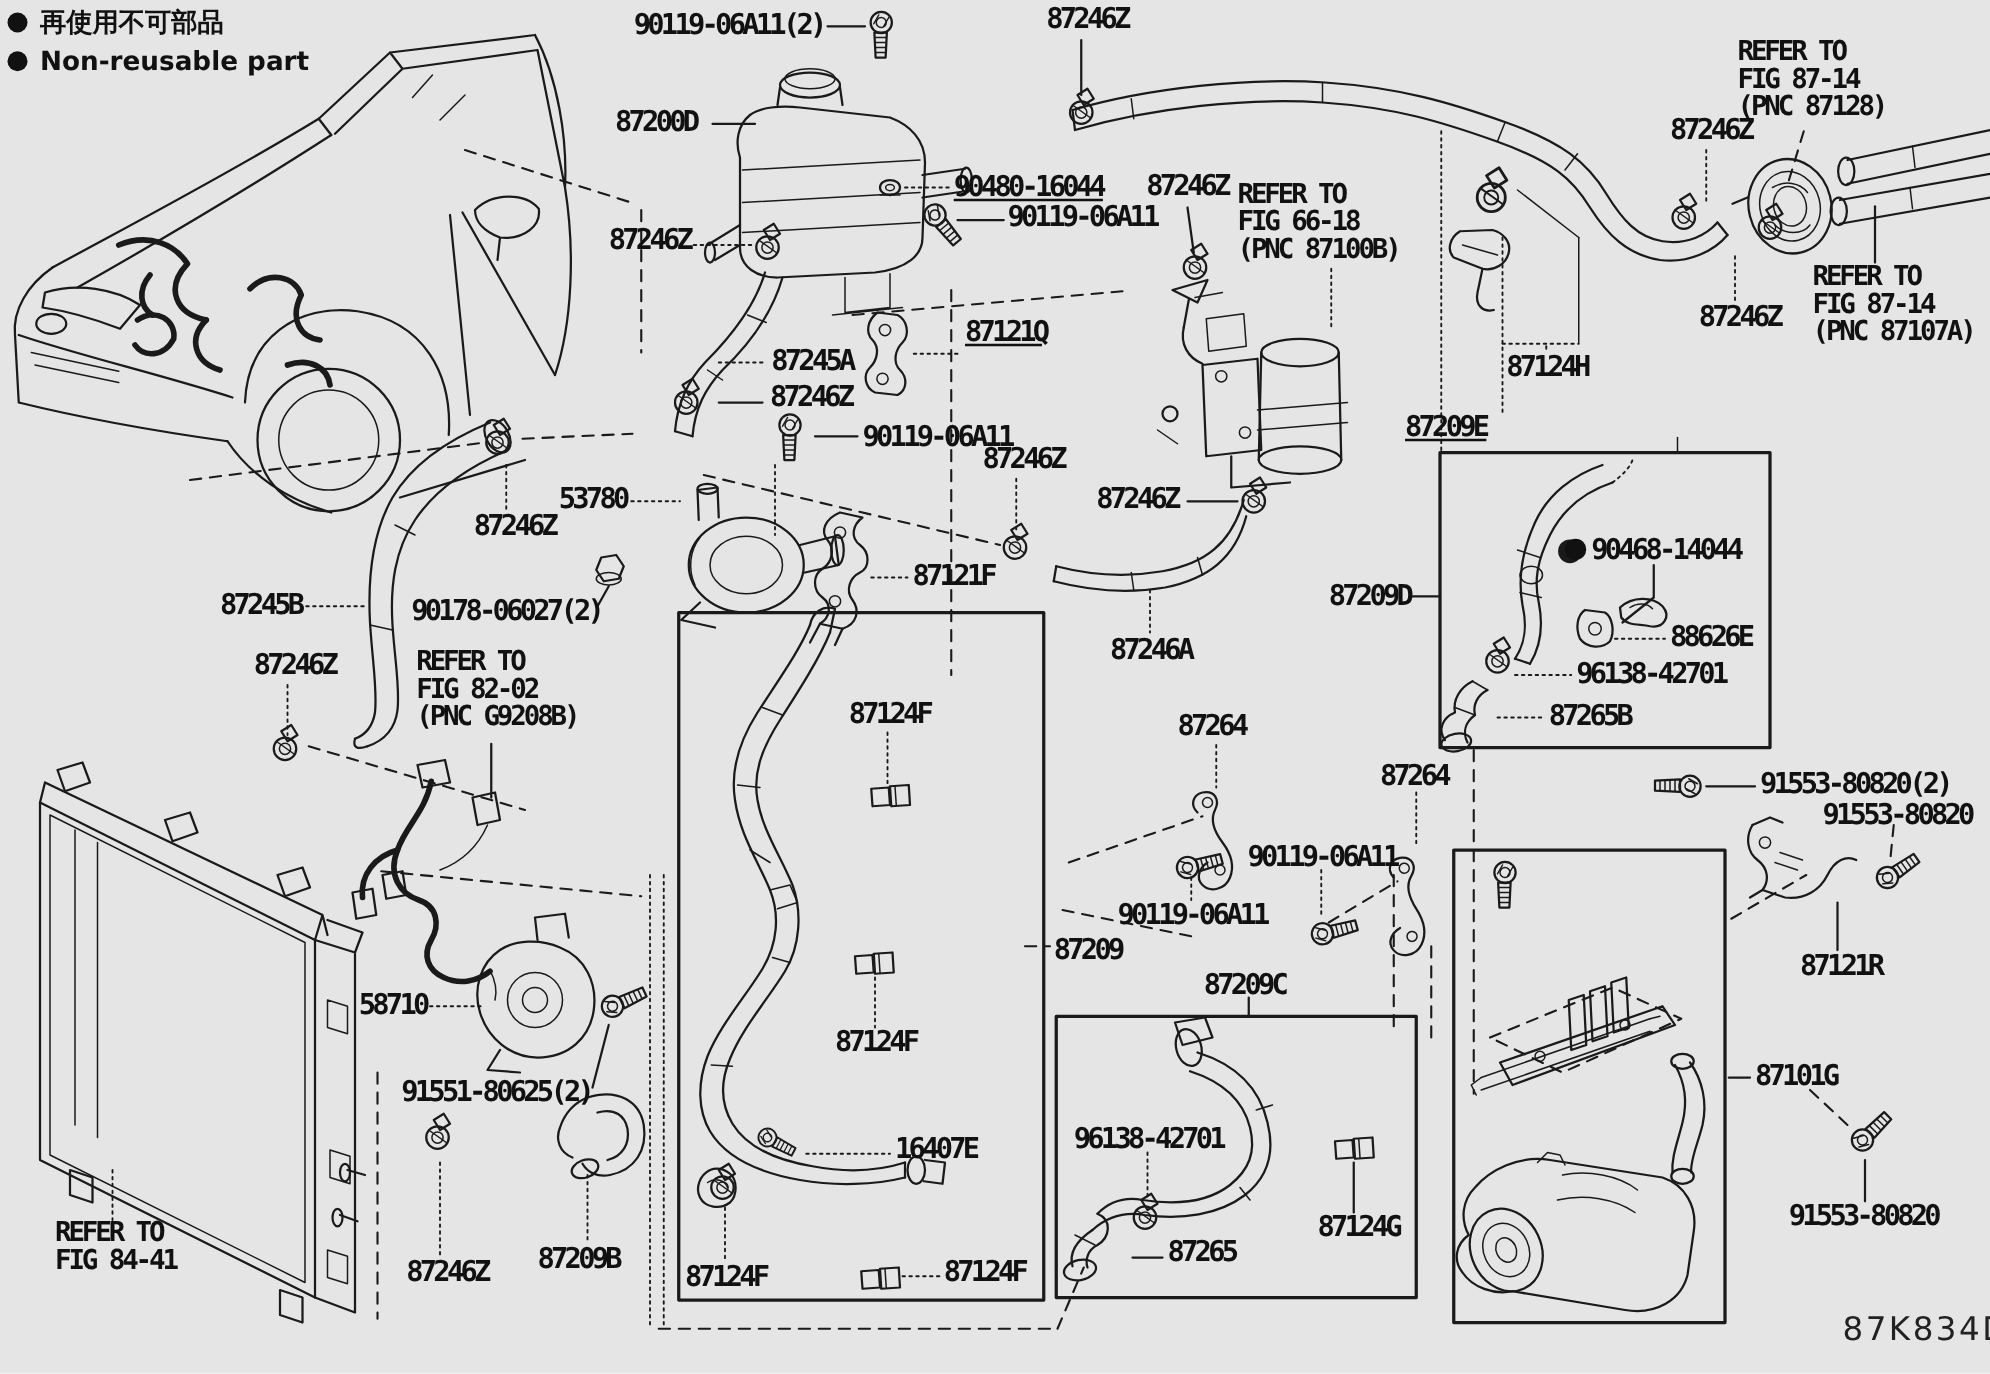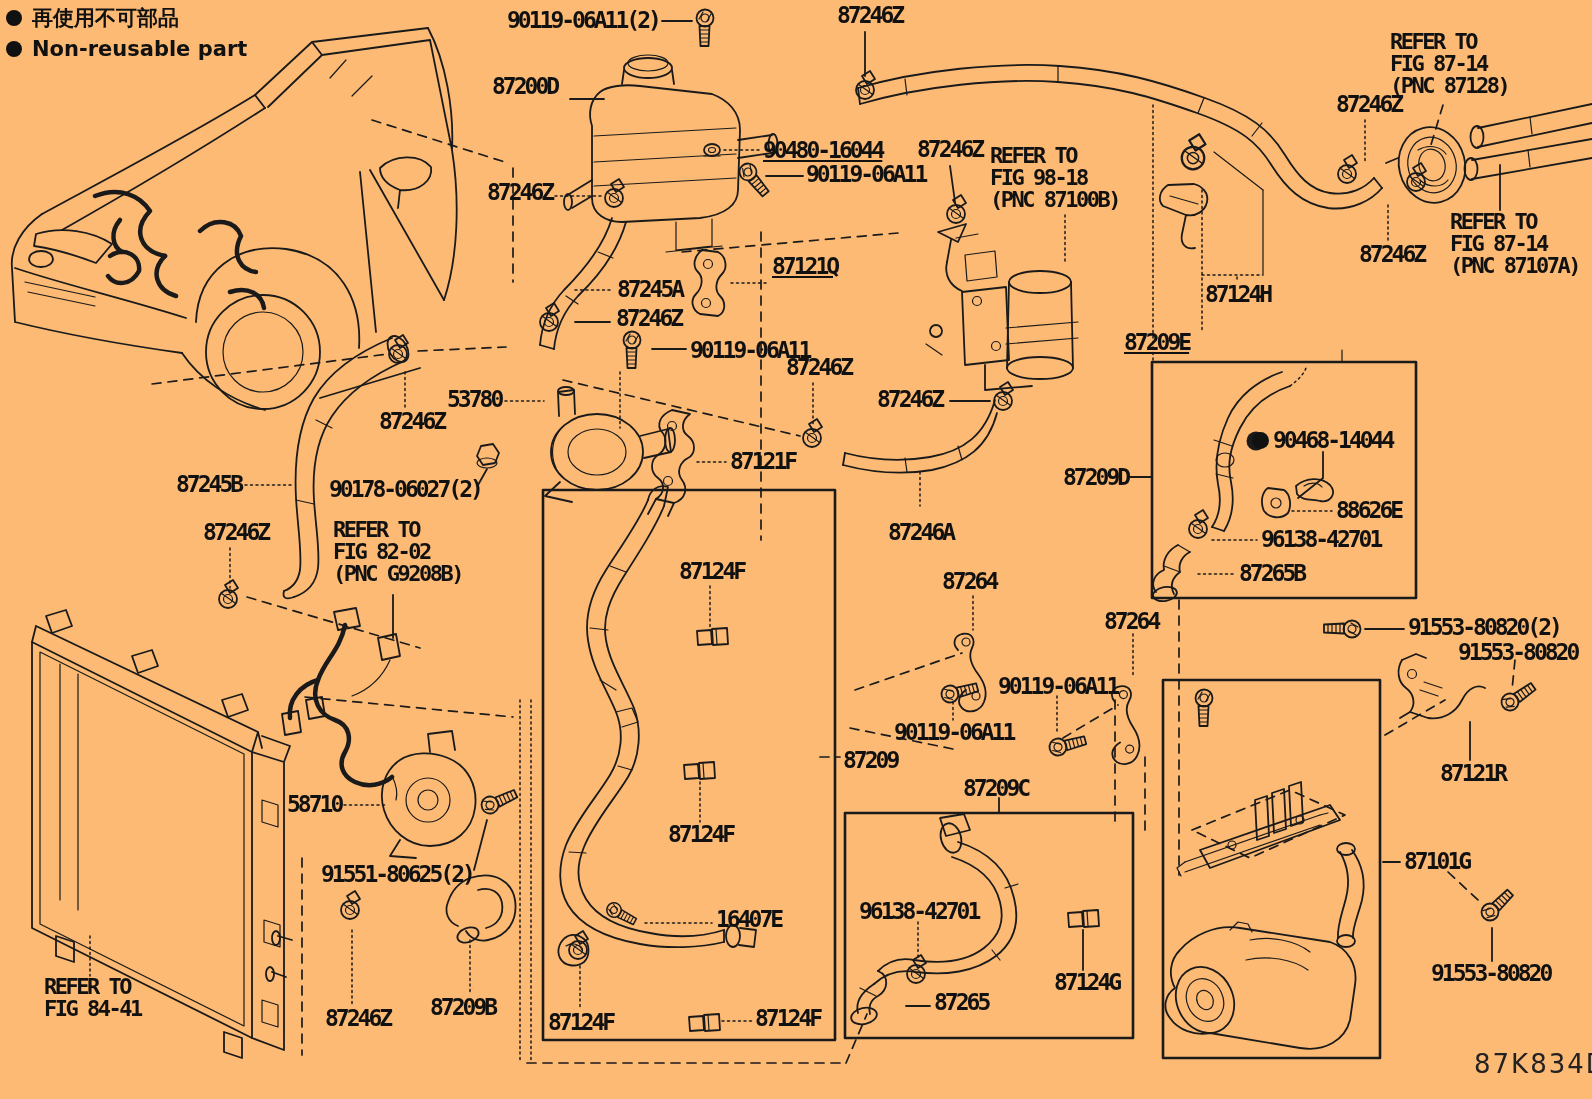--- a/index.html
+++ b/index.html
@@ -1,16 +1,16 @@
 <!DOCTYPE html>
 <html><head>
 <meta charset="utf-8">
 <style>
   html,body{margin:0;padding:0;background:#fff;}
-  #stage{position:relative;width:1592px;height:1099px;background:#fdba74;overflow:hidden;
+  #stage{position:relative;width:1592px;height:1099px;background:#e5e5e5;overflow:hidden;
          font-family:"DejaVu Sans Mono",monospace;color:#111;}
   svg{position:absolute;left:0;top:0;}
   svg *{stroke:#1a1a1a;fill:none;stroke-width:1.8;stroke-linecap:round;stroke-linejoin:round;}
   .box{stroke-width:2.6;}
   .dash{stroke-dasharray:9,7;stroke-width:1.7;}
   .dot{stroke-dasharray:2,3.5;stroke-width:1.5;}
   .thin{stroke-width:1.2;}
   .bold{stroke-width:4.5;}
   .fillb{fill:#1a1a1a;stroke:none;}
   #labels-layer{position:absolute;left:0;top:0;width:100%;height:100%;}
@@ -445,39 +445,39 @@
     </div>
     <div class="legrow">
       <span class="legbullet"></span>
       <span class="legtext">Non-reusable part</span>
     </div>
   </div>
 
   <div id="labels-layer">
       <span class="plabel" style="left: 507px; top: 10px;">90119-06A11(2)</span>
       <span class="plabel" style="left: 837px; top: 5px;">87246Z</span>
-      <span class="plabel" style="left: 492px; top: 76px; text-align: center;">87200D</span>
+      <span class="plabel" style="left: 492px; top: 88px; text-align: center;">87200D</span>
       <span class="plabel" style="left: 763px; top: 140px; text-decoration: underline;">90480-16044</span>
       <span class="plabel" style="left: 806px; top: 164px;">90119-06A11</span>
       <span class="plabel" style="left: 487px; top: 182px;">87246Z</span>
       <span class="plabel" style="left: 917px; top: 139px;">87246Z</span>
       <span class="plabel" style="left: 1205px; top: 284px;">87124H</span>
       <span class="plabel" style="left: 1124px; top: 332px; text-decoration: underline;">87209E</span>
       <span class="plabel" style="left: 1336px; top: 94px;">87246Z</span>
       <span class="plabel" style="left: 1359px; top: 244px;">87246Z</span>
       <span class="plabel" style="left: 617px; top: 279px;">87245A</span>
       <span class="plabel" style="left: 616px; top: 308px;">87246Z</span>
       <span class="plabel" style="left: 772px; top: 256px; text-decoration: underline;">87121Q</span>
       <span class="plabel" style="left: 690px; top: 340px;">90119-06A11</span>
       <span class="plabel" style="left: 786px; top: 357px;">87246Z</span>
       <span class="plabel" style="left: 447px; top: 389px;">53780</span>
       <span class="plabel" style="left: 379px; top: 411px;">87246Z</span>
       <span class="plabel" style="left: 730px; top: 451px;">87121F</span>
       <span class="plabel" style="left: 877px; top: 389px;">87246Z</span>
-      <span class="plabel" style="left: 888px; top: 522px;">87246A</span>
+      <span class="plabel" style="left: 888px; top: 510px;">87246A</span>
       <span class="plabel" style="left: 1063px; top: 467px; text-align: right;">87209D</span>
       <span class="plabel" style="left: 1252px; top: 430px;"><i class="bdot"></i>90468-14044</span>
       <span class="plabel" style="left: 1336px; top: 500px;">88626E</span>
       <span class="plabel" style="left: 1261px; top: 529px;">96138-42701</span>
       <span class="plabel" style="left: 1239px; top: 563px; text-align: right;">87265B</span>
       <span class="plabel" style="left: 176px; top: 474px;">87245B</span>
       <span class="plabel" style="left: 329px; top: 479px;">90178-06027(2)</span>
       <span class="plabel" style="left: 203px; top: 522px;">87246Z</span>
       <span class="plabel" style="left: 679px; top: 561px;">87124F</span>
       <span class="plabel" style="left: 942px; top: 571px;">87264</span>
@@ -497,21 +497,21 @@
       <span class="plabel" style="left: 1458px; top: 642px;">91553-80820</span>
       <span class="plabel" style="left: 1440px; top: 763px;">87121R</span>
       <span class="plabel" style="left: 1404px; top: 851px;">87101G</span>
       <span class="plabel" style="left: 1431px; top: 963px;">91553-80820</span>
       <span class="plabel" style="left: 430px; top: 997px;">87209B</span>
       <span class="plabel" style="left: 325px; top: 1008px;">87246Z</span>
       <span class="plabel" style="left: 548px; top: 1012px;">87124F</span>
       <span class="plabel" style="left: 755px; top: 1008px;">87124F</span>
       <div class="refnote" style="left: 990px; top: 145px;">
         <div>REFER TO</div>
-        <div>FIG 98-18</div>
+        <div>FIG 66-18</div>
         <div>(PNC 87100B)</div>
       </div>
       <div class="refnote" style="left: 1390px; top: 31px;">
         <div>REFER TO</div>
         <div>FIG 87-14</div>
         <div>(PNC 87128)</div>
       </div>
       <div class="refnote" style="left: 1450px; top: 211px;">
         <div>REFER TO</div>
         <div>FIG 87-14</div>

